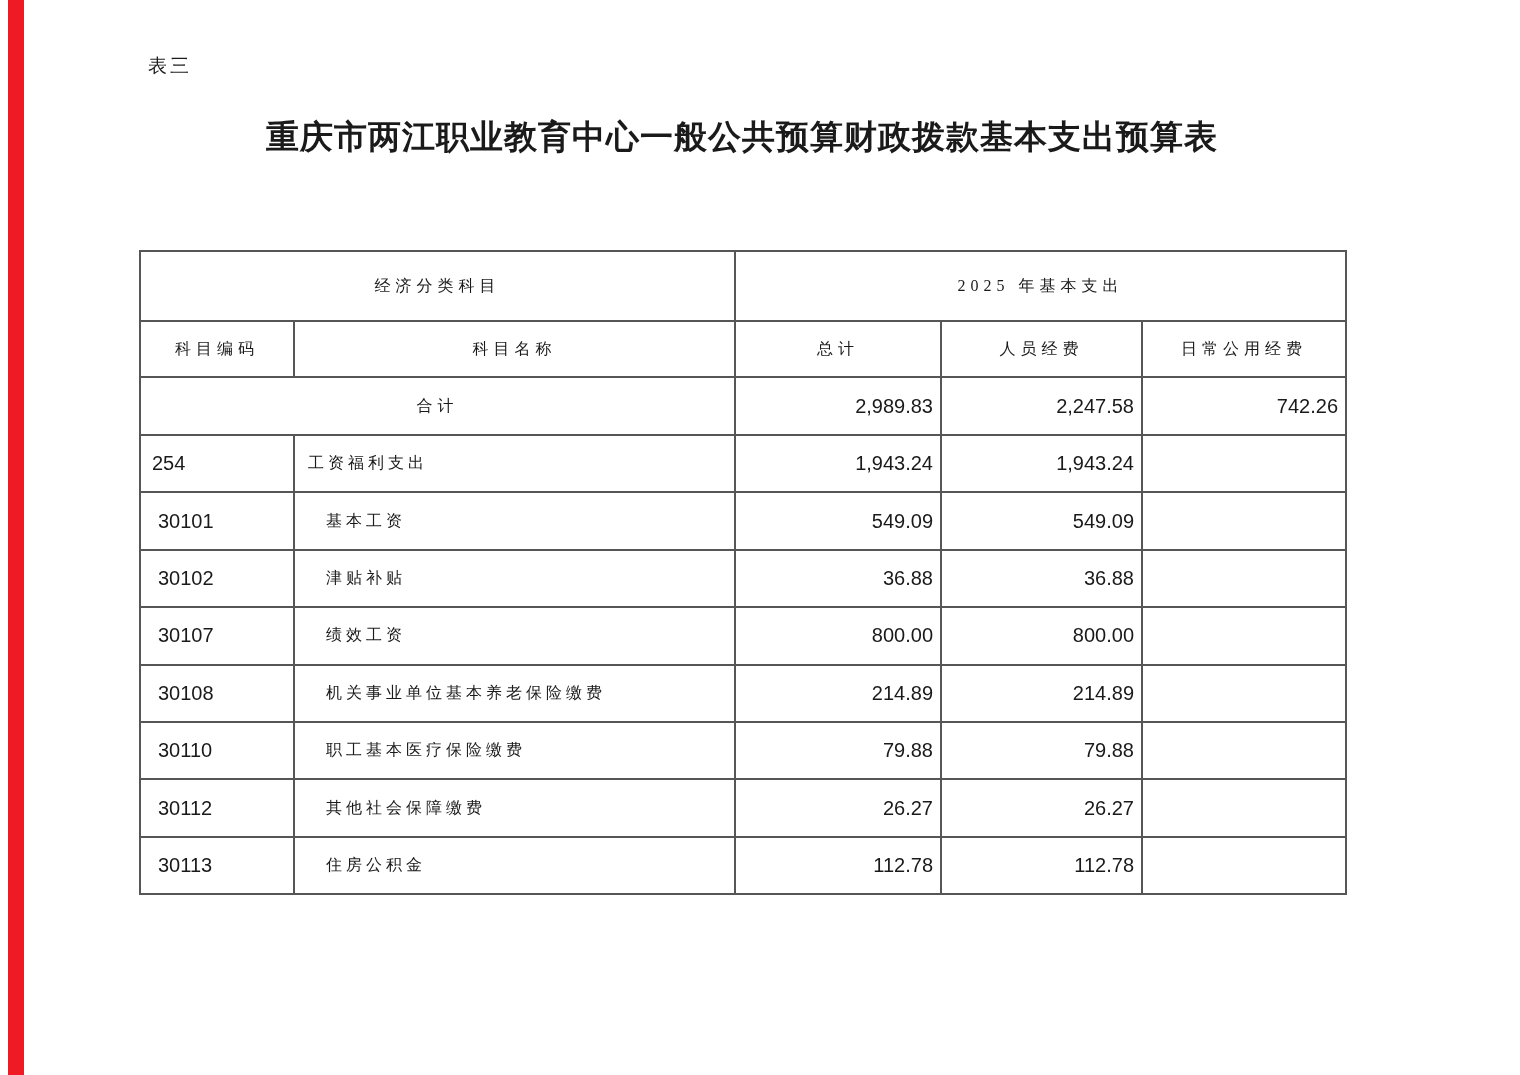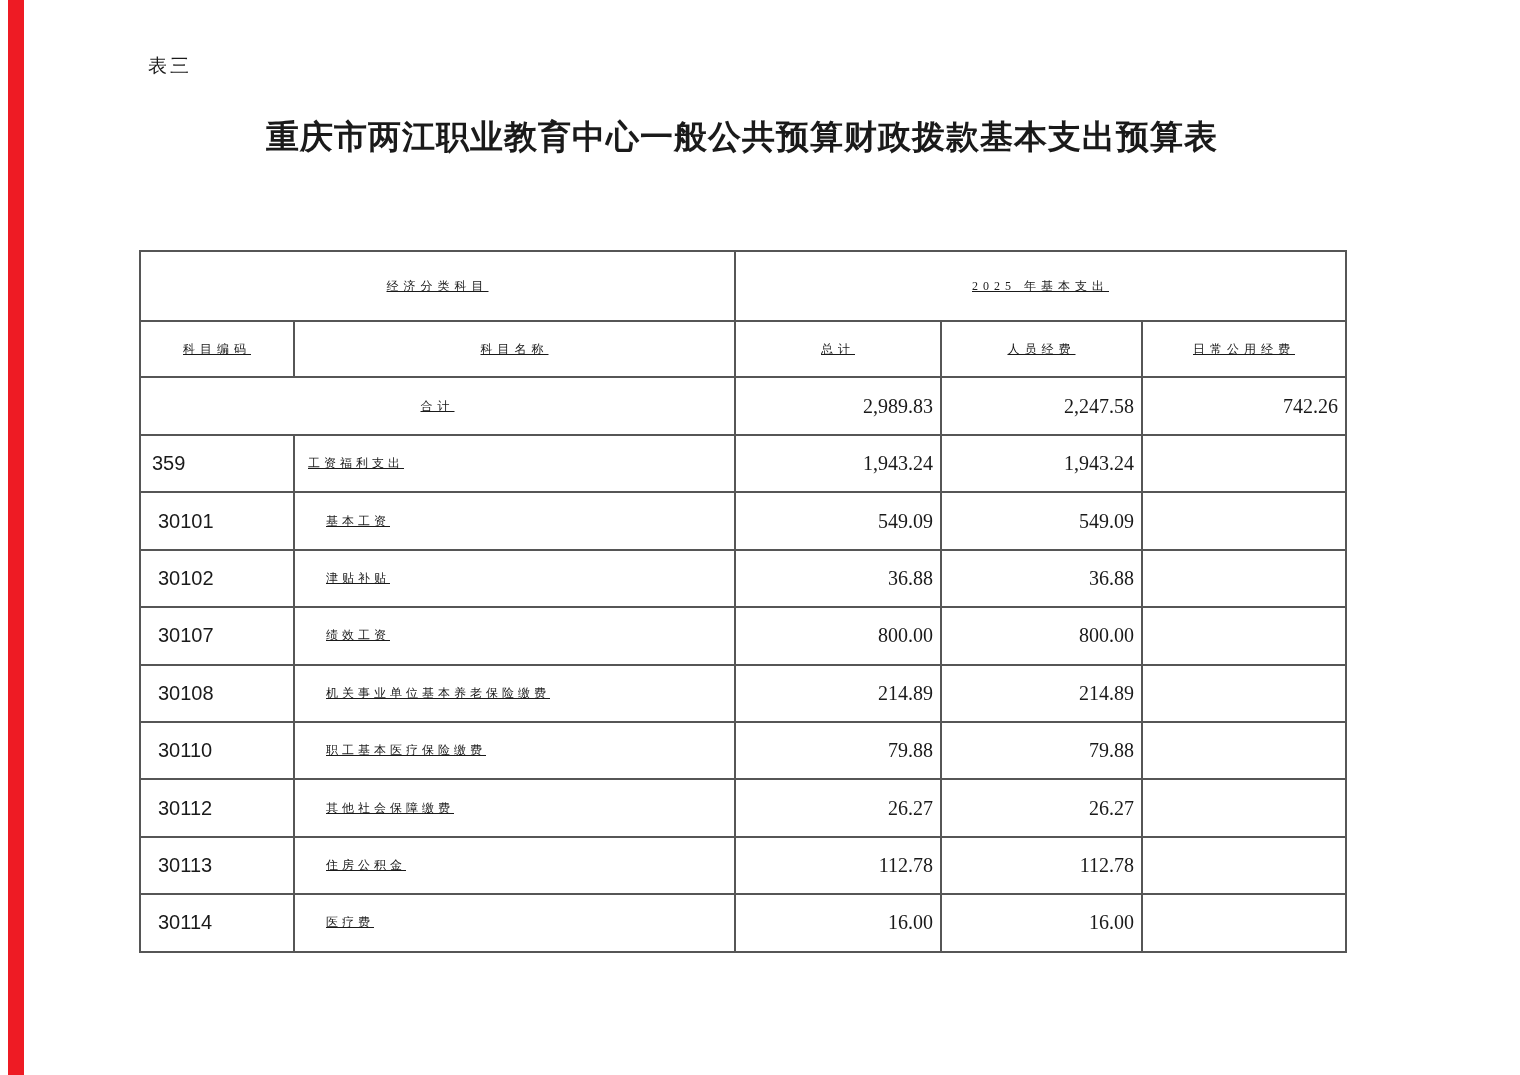--- a/index.html
+++ b/index.html
@@ -68,34 +68,33 @@
   table.budget td, table.budget th {
     border: 2px solid #565656;
     padding: 0;
     vertical-align: middle;
     font-weight: normal;
     overflow: hidden;
     white-space: nowrap;
   }
   .zh {
     font-family: "Liberation Serif", serif;
-    font-size: 12px;
+    font-size: 16px;
     letter-spacing: 4px;
-    text-decoration: underline;
   }
   .hd {
     text-align: center;
     letter-spacing: 5px;
   }
   .num {
     font-family: "Liberation Sans", sans-serif;
     font-size: 20px;
     letter-spacing: 0;
   }
-  .val { text-align: right; padding-right: 7px !important; font-family: Liberation Serif, serif; }
+  .val { text-align: right; padding-right: 7px !important; }
   td.code { text-align: left; padding-left: 11px !important; }
   td.name { text-align: left; padding-left: 13px !important; margin-left: 26px; }
   tr.sub td.code { padding-left: 17px !important; }
   tr.sub td.name { padding-left: 31px !important; }
   tr.group-row { height: 70px; }
   tr.col-row { height: 56px; margin-left: 14px; }
   tr.summary-row { height: 58px; }
   tbody tr.data-row { height: 57.4px; }
 </style>
 </head>
@@ -132,21 +131,21 @@
       </tr>
     </thead>
     <tbody>
       <tr class="summary-row">
         <td colspan="2" class="zh hd">合计</td>
         <td class="num val">2,989.83</td>
         <td class="num val">2,247.58</td>
         <td class="num val">742.26</td>
       </tr>
     <tr class="data-row">
-          <td class="num code">359</td>
+          <td class="num code">254</td>
           <td class="zh name">工资福利支出</td>
           <td class="num val">1,943.24</td>
           <td class="num val">1,943.24</td>
           <td class="num val"></td>
         </tr>
         <tr class="data-row sub">
           <td class="num code">30101</td>
           <td class="zh name">基本工资</td>
           <td class="num val">549.09</td>
           <td class="num val">549.09</td>
@@ -187,23 +186,16 @@
           <td class="num val">26.27</td>
           <td class="num val"></td>
         </tr>
         <tr class="data-row sub">
           <td class="num code">30113</td>
           <td class="zh name">住房公积金</td>
           <td class="num val">112.78</td>
           <td class="num val">112.78</td>
           <td class="num val"></td>
         </tr>
-        <tr class="data-row sub">
-          <td class="num code">30114</td>
-          <td class="zh name">医疗费</td>
-          <td class="num val">16.00</td>
-          <td class="num val">16.00</td>
-          <td class="num val"></td>
-        </tr>
       </tbody>
   </table>
 
 </div>
 
 </body></html>

